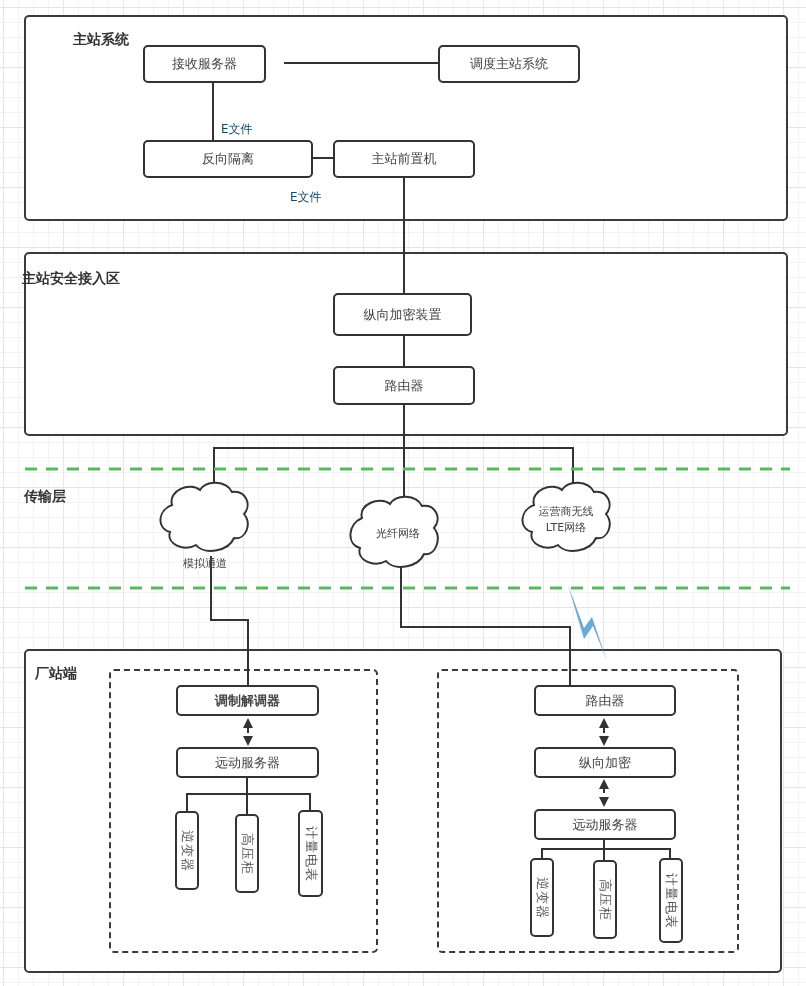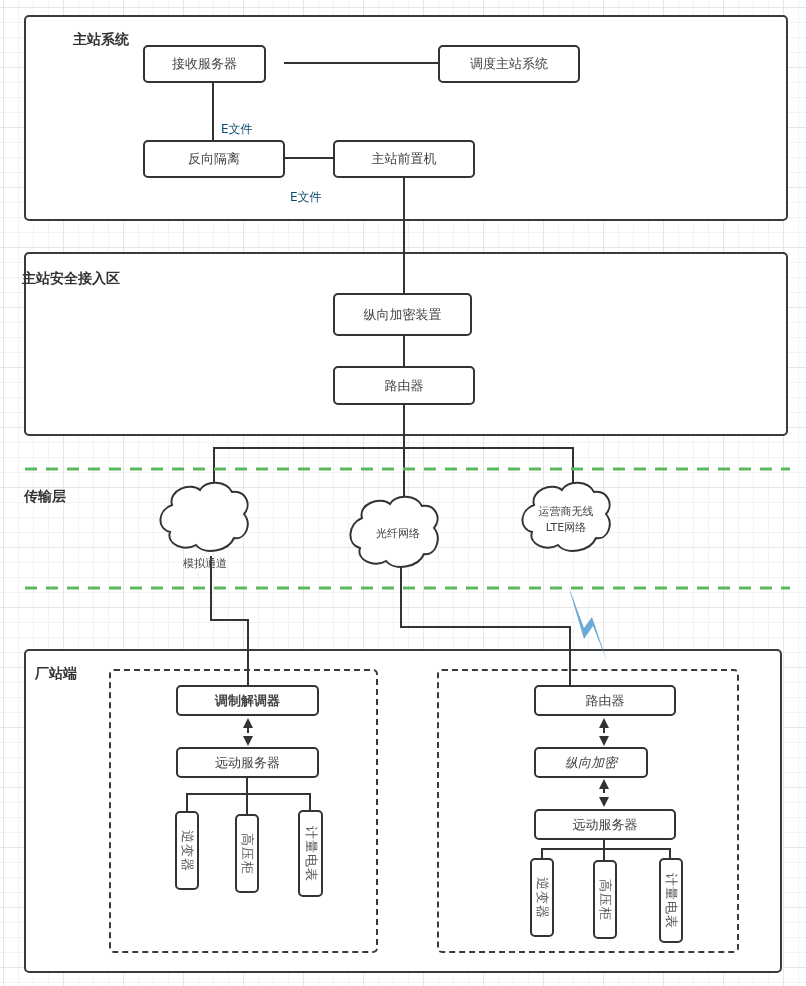--- a/index.html
+++ b/index.html
@@ -111,21 +111,21 @@
 
   <g stroke="#333" stroke-width="2" fill="#fff">
     <path d="M172,505 C168,490 190,482 200,490 C206,480 226,480 232,492 C246,490 252,505 244,514 C252,524 246,540 234,538 C228,552 204,555 196,545 C184,552 166,544 170,532 C156,528 158,510 172,505 Z"></path>
     <path d="M362,518 C358,504 380,496 390,504 C396,494 416,494 422,506 C436,504 442,519 434,528 C442,538 436,556 424,554 C418,568 394,571 386,561 C374,568 356,560 360,548 C346,544 348,524 362,518 Z"></path>
     <path d="M534,505 C530,490 552,482 562,490 C568,480 588,480 594,492 C608,490 614,505 606,514 C614,524 608,540 596,538 C590,552 566,555 558,545 C546,552 528,544 532,532 C518,528 520,510 534,505 Z"></path>
   </g>
 </svg>
 
 <div class="node" style="left:143px;top:45px;width:123px;height:38px;">接收服务器</div>
 <div class="node" style="left:438px;top:45px;width:142px;height:38px;">调度主站系统</div>
-<div class="node" style="left:143px;top:140px;width:142px;height:38px;">反向隔离</div>
+<div class="node" style="left:143px;top:140px;width:170px;height:38px;">反向隔离</div>
 <div class="node" style="left:333px;top:140px;width:142px;height:38px;">主站前置机</div>
 <div class="label" style="left:221px;top:101px;">E文件</div>
 <div class="label" style="left:290px;top:169px;">E文件</div>
 
 <div class="node" style="left:333px;top:293px;width:139px;height:43px;">纵向加密装置</div>
 <div class="node" style="left:333px;top:366px;width:142px;height:39px;">路由器</div>
 
 <div class="cloud-text" style="left:205px;top:522px;margin-top:42px;">模拟通道</div>
 <div class="cloud-text" style="left:398px;top:534px;">光纤网络</div>
 <div class="cloud-text" style="left:566px;top:520px;">
@@ -139,21 +139,21 @@
     <span>逆变器</span>
   </div>
 <div class="vnode" style="left:235px;top:814px;width:24px;height:79px;">
     <span>高压柜</span>
   </div>
 <div class="vnode" style="left:298px;top:810px;width:25px;height:87px;">
     <span>计量电表</span>
   </div>
 
 <div class="node" style="left:534px;top:685px;width:142px;height:31px;">路由器</div>
-<div class="node" style="left:534px;top:747px;width:114px;height:31px;font-style:italic;">纵向加密</div>
+<div class="node" style="left:534px;top:747px;width:142px;height:31px;">纵向加密</div>
 <div class="node" style="left:534px;top:809px;width:142px;height:31px;">远动服务器</div>
 <div class="vnode" style="left:530px;top:858px;width:24px;height:79px;">
     <span>逆变器</span>
   </div>
 <div class="vnode" style="left:593px;top:860px;width:24px;height:79px;">
     <span>高压柜</span>
   </div>
 <div class="vnode" style="left:659px;top:858px;width:24px;height:85px;">
     <span>计量电表</span>
   </div>

